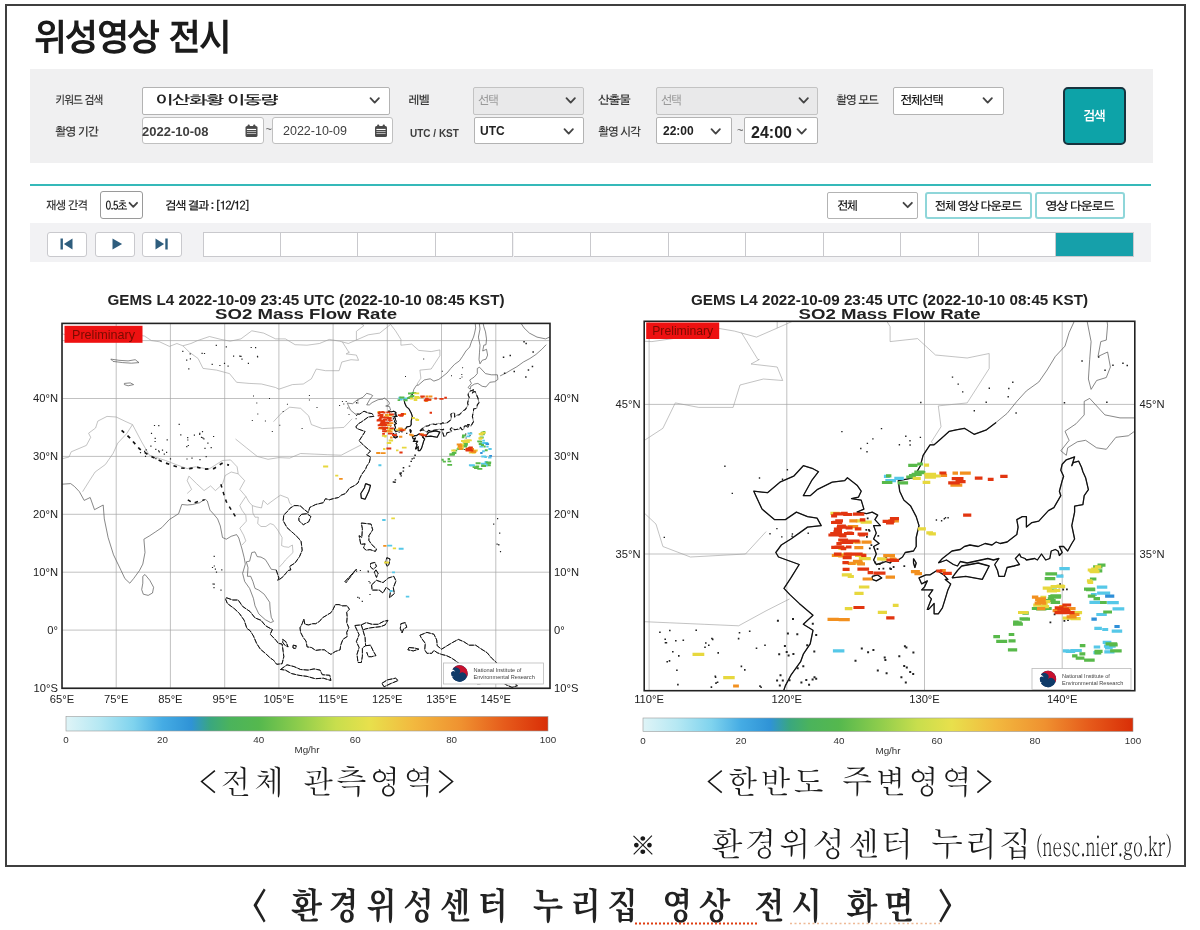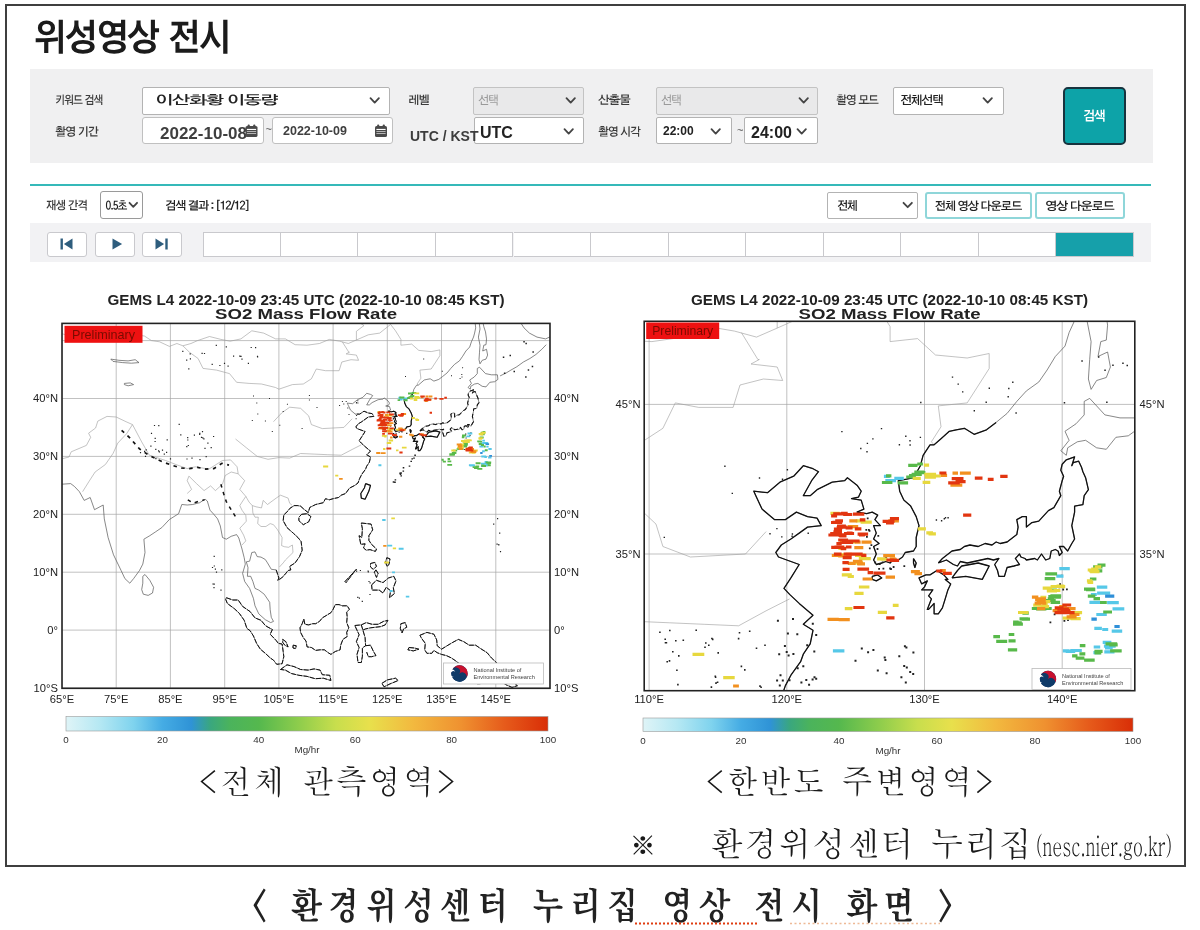--- a/index.html
+++ b/index.html
@@ -5,26 +5,26 @@
 <div style="position:absolute;left:142px;top:86.5px;width:248px;height:28px;background:#fff;border:1px solid #b3b3b3;border-radius:2px;"></div>
 <div style="position:absolute;left:473px;top:86.5px;width:111px;height:28px;background:#e9e9ea;border:1px solid #c3c3c3;border-radius:2px;"></div>
 <div style="position:absolute;left:656px;top:86.5px;width:162px;height:28px;background:#e9e9ea;border:1px solid #c3c3c3;border-radius:2px;"></div>
 <div style="position:absolute;left:893px;top:86.5px;width:111px;height:28px;background:#fff;border:1px solid #b3b3b3;border-radius:2px;"></div>
 <div style="position:absolute;left:1063px;top:87px;width:63px;height:58px;background:#0da3a8;border:2px solid #17333e;border-radius:5px;"></div>
 <div style="position:absolute;left:142px;top:117px;width:122px;height:27px;background:#fff;border:1px solid #c0c0c0;border-radius:3px;"></div>
 <div style="position:absolute;left:272px;top:117px;width:121px;height:27px;background:#fff;border:1px solid #c0c0c0;border-radius:3px;"></div>
 <div style="position:absolute;left:474px;top:117px;width:110px;height:27px;background:#fff;border:1px solid #b3b3b3;border-radius:2px;"></div>
 <div style="position:absolute;left:656px;top:117px;width:76px;height:27px;background:#fff;border:1px solid #b3b3b3;border-radius:2px;"></div>
 <div style="position:absolute;left:744px;top:117px;width:74px;height:27px;background:#fff;border:1px solid #b3b3b3;border-radius:2px;"></div>
-<div class="ab" style="left:160px;top:123.5px;font-size:17px;font-weight:bold;color:#3f3f3f;letter-spacing:0px;white-space:nowrap;">2022-10-08</div>
-<div class="ab" style="left:283px;top:123.5px;font-size:12.5px;font-weight:bold;color:#3f3f3f;letter-spacing:0px;white-space:nowrap;">2022-10-09</div>
+<div class="ab" style="left:142px;top:123.5px;font-size:13px;font-weight:bold;color:#3f3f3f;letter-spacing:0px;white-space:nowrap;">2022-10-08</div>
+<div class="ab" style="left:283px;top:123.5px;font-size:12.5px;font-weight:normal;color:#3f3f3f;letter-spacing:0px;white-space:nowrap;">2022-10-09</div>
 <div class="ab" style="left:265.5px;top:123px;font-size:11px;font-weight:normal;color:#555;letter-spacing:0px;white-space:nowrap;">~</div>
 <div class="ab" style="left:737px;top:123.5px;font-size:11px;font-weight:normal;color:#555;letter-spacing:0px;white-space:nowrap;">~</div>
-<div class="ab" style="left:410px;top:128px;font-size:14px;font-weight:bold;color:#3c3c3c;letter-spacing:0px;white-space:nowrap;">UTC / KST</div>
-<div class="ab" style="left:480px;top:123.5px;font-size:16px;font-weight:bold;color:#222;letter-spacing:0px;white-space:nowrap;">UTC</div>
+<div class="ab" style="left:410px;top:128px;font-size:10px;font-weight:bold;color:#3c3c3c;letter-spacing:0px;white-space:nowrap;">UTC / KST</div>
+<div class="ab" style="left:480px;top:123.5px;font-size:12px;font-weight:bold;color:#222;letter-spacing:0px;white-space:nowrap;">UTC</div>
 <div class="ab" style="left:663px;top:123.5px;font-size:12px;font-weight:bold;color:#222;letter-spacing:0px;white-space:nowrap;">22:00</div>
 <div class="ab" style="left:751px;top:123.5px;font-size:16px;font-weight:bold;color:#222;letter-spacing:0px;white-space:nowrap;">24:00</div>
 <div style="position:absolute;left:30px;top:183.5px;width:1121px;height:2.5px;background:#35b9b9;"></div>
 <div style="position:absolute;left:100px;top:191px;width:43px;height:28px;background:#fff;border:1px solid #9a9a9a;border-radius:3px;"></div>
 <div style="position:absolute;left:827px;top:192px;width:91px;height:27px;background:#fff;border:1px solid #b3b3b3;border-radius:2px;"></div>
 <div style="position:absolute;left:925px;top:192px;width:107px;height:27px;background:#fff;border:2px solid #8fd6d9;border-radius:3px;"></div>
 <div style="position:absolute;left:1035px;top:192px;width:90px;height:27px;background:#fff;border:2px solid #8fd6d9;border-radius:3px;"></div>
 <div style="position:absolute;left:30px;top:223px;width:1121px;height:39px;background:#f2f2f4;"></div>
 <div style="position:absolute;left:47px;top:231.5px;width:40px;height:25.5px;background:#fff;border:1px solid #c9c9cd;border-radius:3px;"></div>
 <div style="position:absolute;left:94.5px;top:231.5px;width:40px;height:25.5px;background:#fff;border:1px solid #c9c9cd;border-radius:3px;"></div>

